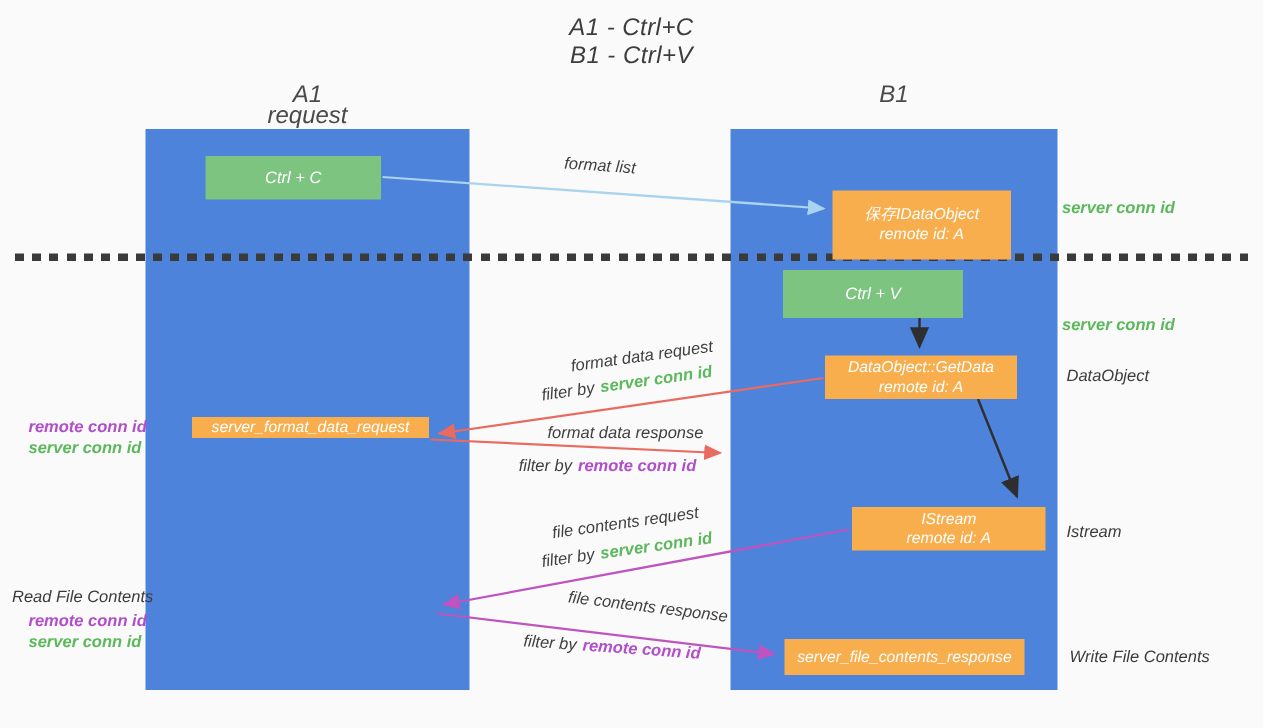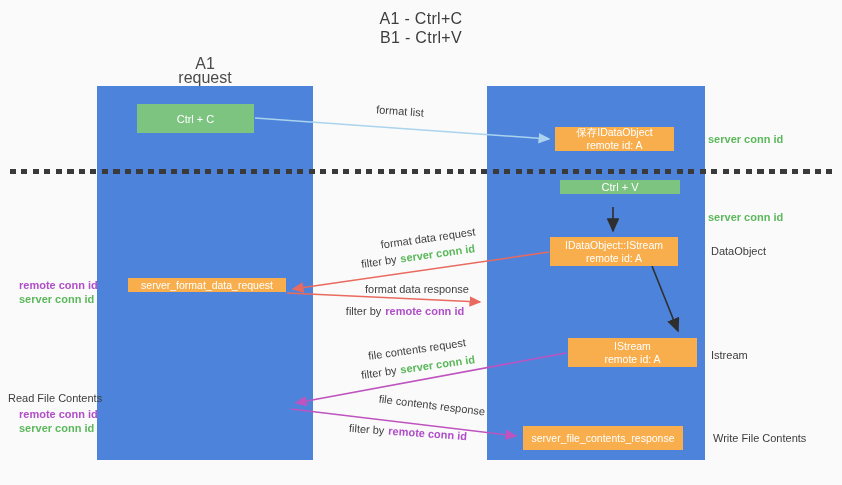--- a/index.html
+++ b/index.html
@@ -3,21 +3,21 @@
 <meta charset="utf-8">
 <style>
   * { margin: 0; padding: 0; box-sizing: border-box; }
   html,body { width: 842px; height: 485px; }
   body {
     font-family: "Liberation Sans", "DejaVu Sans", sans-serif;
     background: #fafafa;
     color: #3c3c3c;
     overflow: hidden;
   }
-  .stage { position: relative; width: 842px; height: 485px; }
+  .stage { position: relative; width: 842px; height: 485px; font-style: italic; }
 
   .title {
     position: absolute; top: 9px; left: 0; width: 100%;
     text-align: center; font-size: 16px; line-height: 19px;
     color: #3d3d3d; letter-spacing: .3px;
   }
 
   .lane-header {
     position: absolute; text-align: center;
     font-size: 16px; line-height: 14px; color: #4a4a4a;
@@ -67,20 +67,21 @@
   <div class="title">
     <div>A1 - Ctrl+C</div>
     <div>B1 - Ctrl+V</div>
   </div>
 
   <div class="lane-header" style="left:97px; top:57px; width:216px;">
     <div>A1</div>
     <div>request</div>
   </div>
   <div class="lane-header" style="left:487px; top:57px; width:218px;">
+    <div>B1</div>
   </div>
 
   <div class="lane lane-a"></div>
   <div class="lane lane-b"></div>
 
   <div class="divider"></div>
 
   <svg class="wires" width="842" height="485" viewBox="0 0 842 485">
     <defs>
       <marker id="mBlue" viewBox="0 0 8 7" refX="7" refY="3.5" markerWidth="8" markerHeight="7" orient="auto">
@@ -102,31 +103,31 @@
     <line x1="287" y1="293" x2="480" y2="302" stroke="#e96a5f" stroke-width="1.5" marker-end="url(#mRed)"></line>
     <line x1="652" y1="266" x2="678" y2="331" stroke="#2e2e2e" stroke-width="1.6" marker-end="url(#mBlk)"></line>
     <line x1="566" y1="353" x2="296" y2="403" stroke="#bf53bf" stroke-width="1.5" marker-end="url(#mMag)"></line>
     <line x1="291" y1="409" x2="516" y2="436" stroke="#bf53bf" stroke-width="1.5" marker-end="url(#mMag)"></line>
   </svg>
 
   <div class="node green" style="left:137px; top:104px; width:117px; height:29px;">
     <span>Ctrl + C</span>
   </div>
 
-  <div class="node orange" style="left:555px; top:127px; width:119px; height:24px;">
+  <div class="node orange" style="left:555px; top:127px; width:119px; height:46px;">
     <span>保存IDataObject</span>
     <span>remote id: A</span>
   </div>
 
-  <div class="node green" style="left:560px; top:180px; width:120px; height:14px;">
+  <div class="node green" style="left:522px; top:180px; width:120px; height:32px;">
     <span>Ctrl + V</span>
   </div>
 
   <div class="node orange" style="left:550px; top:237px; width:128px; height:29px;">
-    <span>IDataObject::IStream</span>
+    <span>DataObject::GetData</span>
     <span>remote id: A</span>
   </div>
 
   <div class="node orange" style="left:128px; top:278px; width:158px; height:14px;">
     <span>server_format_data_request</span>
   </div>
 
 
   <div class="node orange" style="left:568px; top:338px; width:129px; height:29px;">
     <span>IStream</span>

